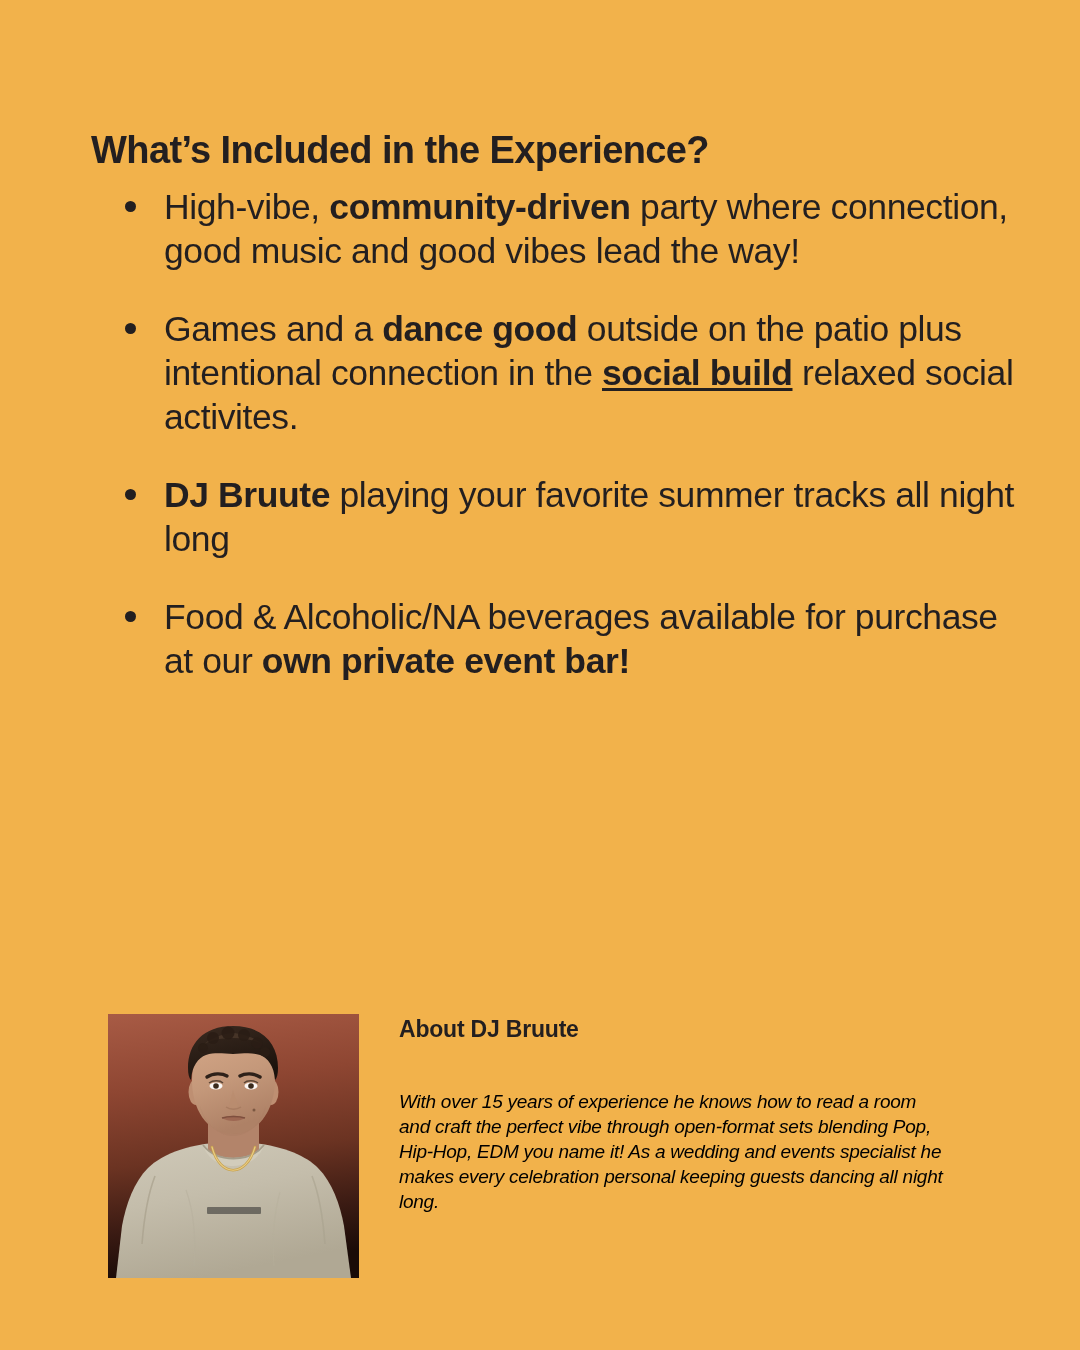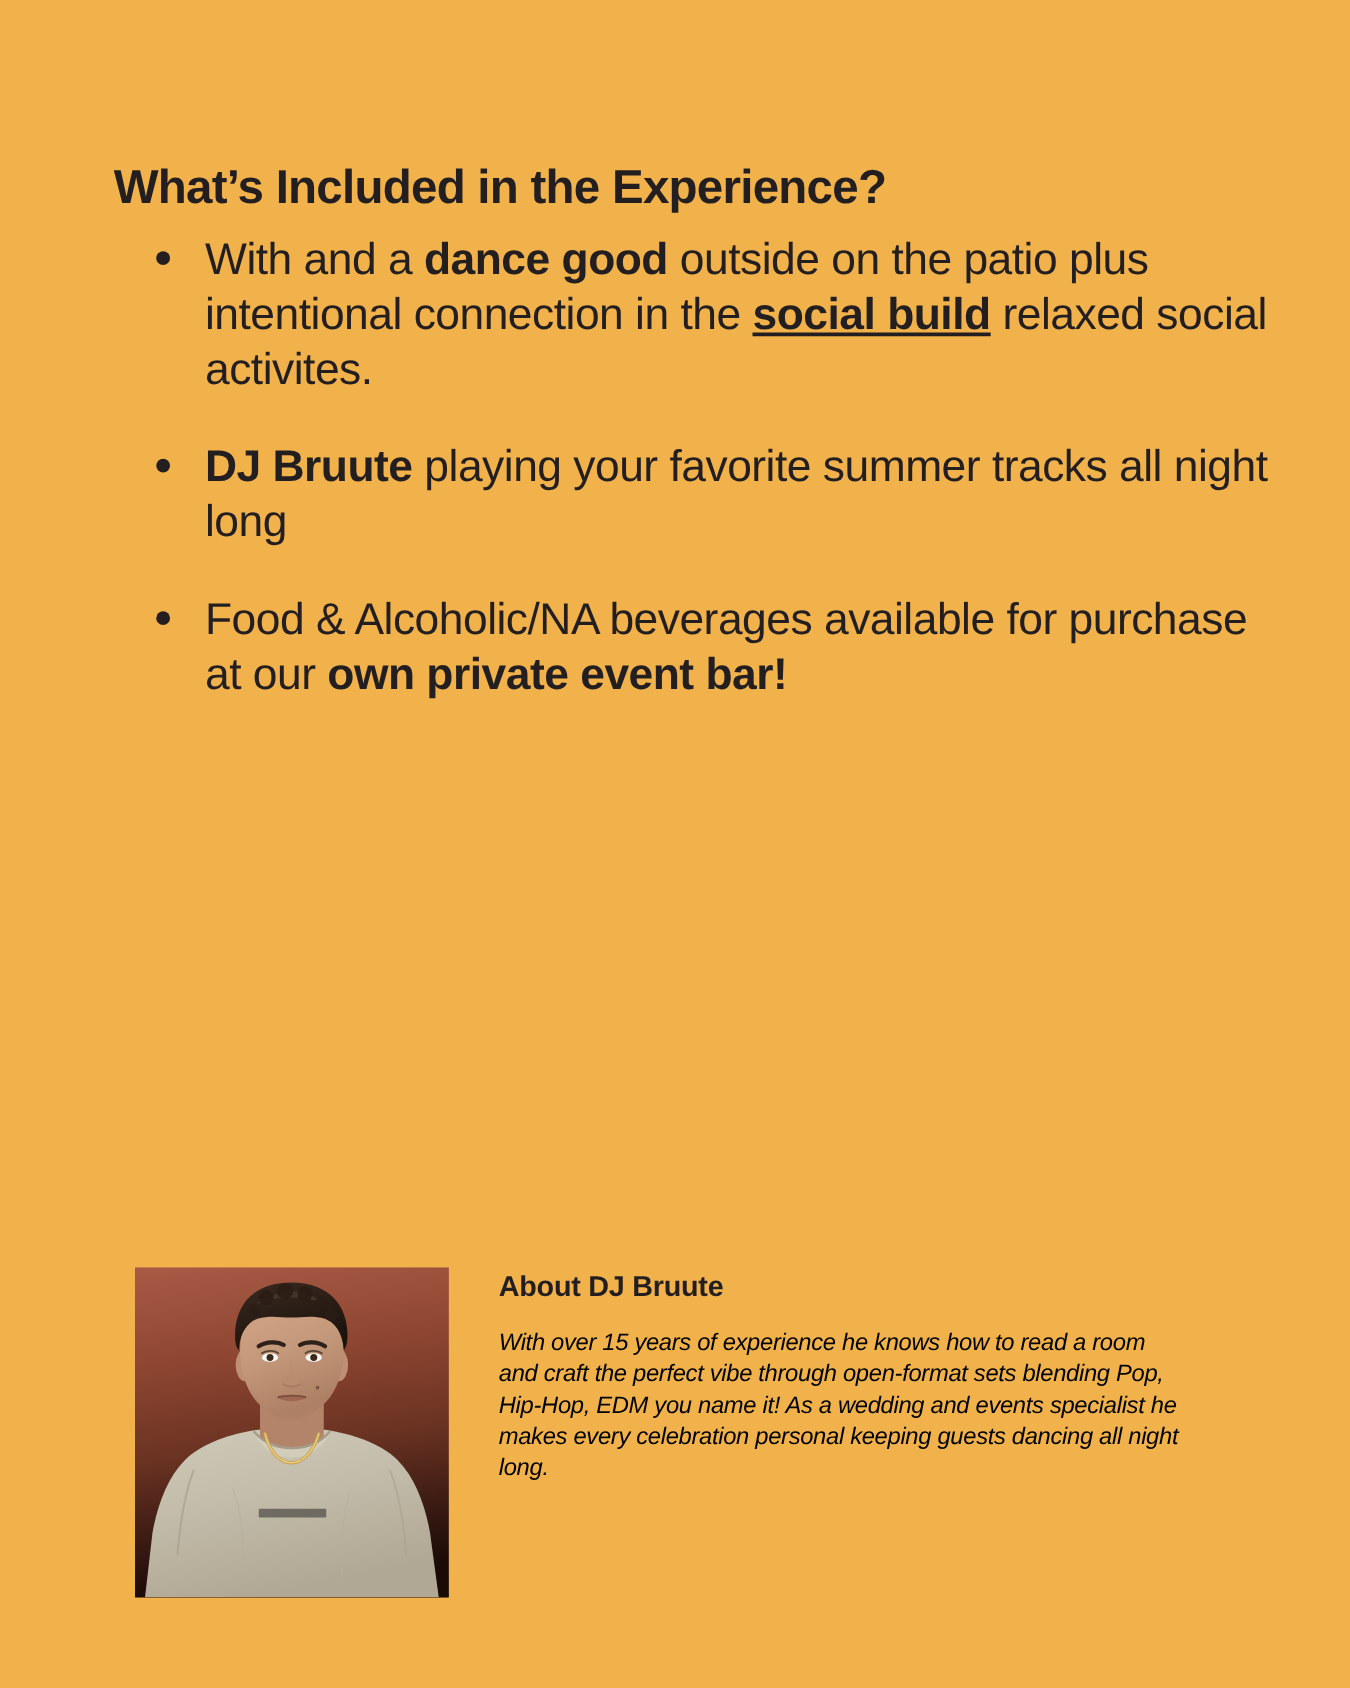--- a/index.html
+++ b/index.html
@@ -99,21 +99,21 @@
   .about-copy {
     margin-left: 40px;
     flex: 1 1 auto;
     padding-top: 2px;
   }
   .about-heading {
     font-size: 23px;
     font-weight: bold;
     letter-spacing: -0.2px;
     color: #231F20;
-    margin: 0 0 19px 0;
+    margin: 0 0 46px 0;
   }
   .about-bio {
     font-size: 19px;
     font-style: italic;
     line-height: 1.32;
     letter-spacing: -0.25px;
     color: #000000;
     margin: 0;
     max-width: 545px;
   }
@@ -121,21 +121,25 @@
 </head>
 <body>
 
 <div class="page">
 
   <h1 class="page-title">What’s Included in the Experience?</h1>
 
   <ul class="bullet-list">
     <li class="bullet-item">
       <span class="bullet-marker"></span>
-      <span class="bullet-text"><span>With and a </span><b>dance good</b><span> outside on the patio plus intentional connection in the </span><u>social build</u><span> relaxed social activites.</span></span>
+      <span class="bullet-text"><span>High-vibe, </span><b>community-driven</b><span> party where connection, good music and good vibes lead the way!</span></span>
+    </li>
+    <li class="bullet-item">
+      <span class="bullet-marker"></span>
+      <span class="bullet-text"><span>Games and a </span><b>dance good</b><span> outside on the patio plus intentional connection in the </span><u>social build</u><span> relaxed social activites.</span></span>
     </li>
     <li class="bullet-item">
       <span class="bullet-marker"></span>
       <span class="bullet-text"><b>DJ Bruute</b><span> playing your favorite summer tracks all night long</span></span>
     </li>
     <li class="bullet-item">
       <span class="bullet-marker"></span>
       <span class="bullet-text"><span>Food &amp; Alcoholic/NA beverages available for purchase at our </span><b>own private event bar!</b></span>
     </li>
   </ul>

